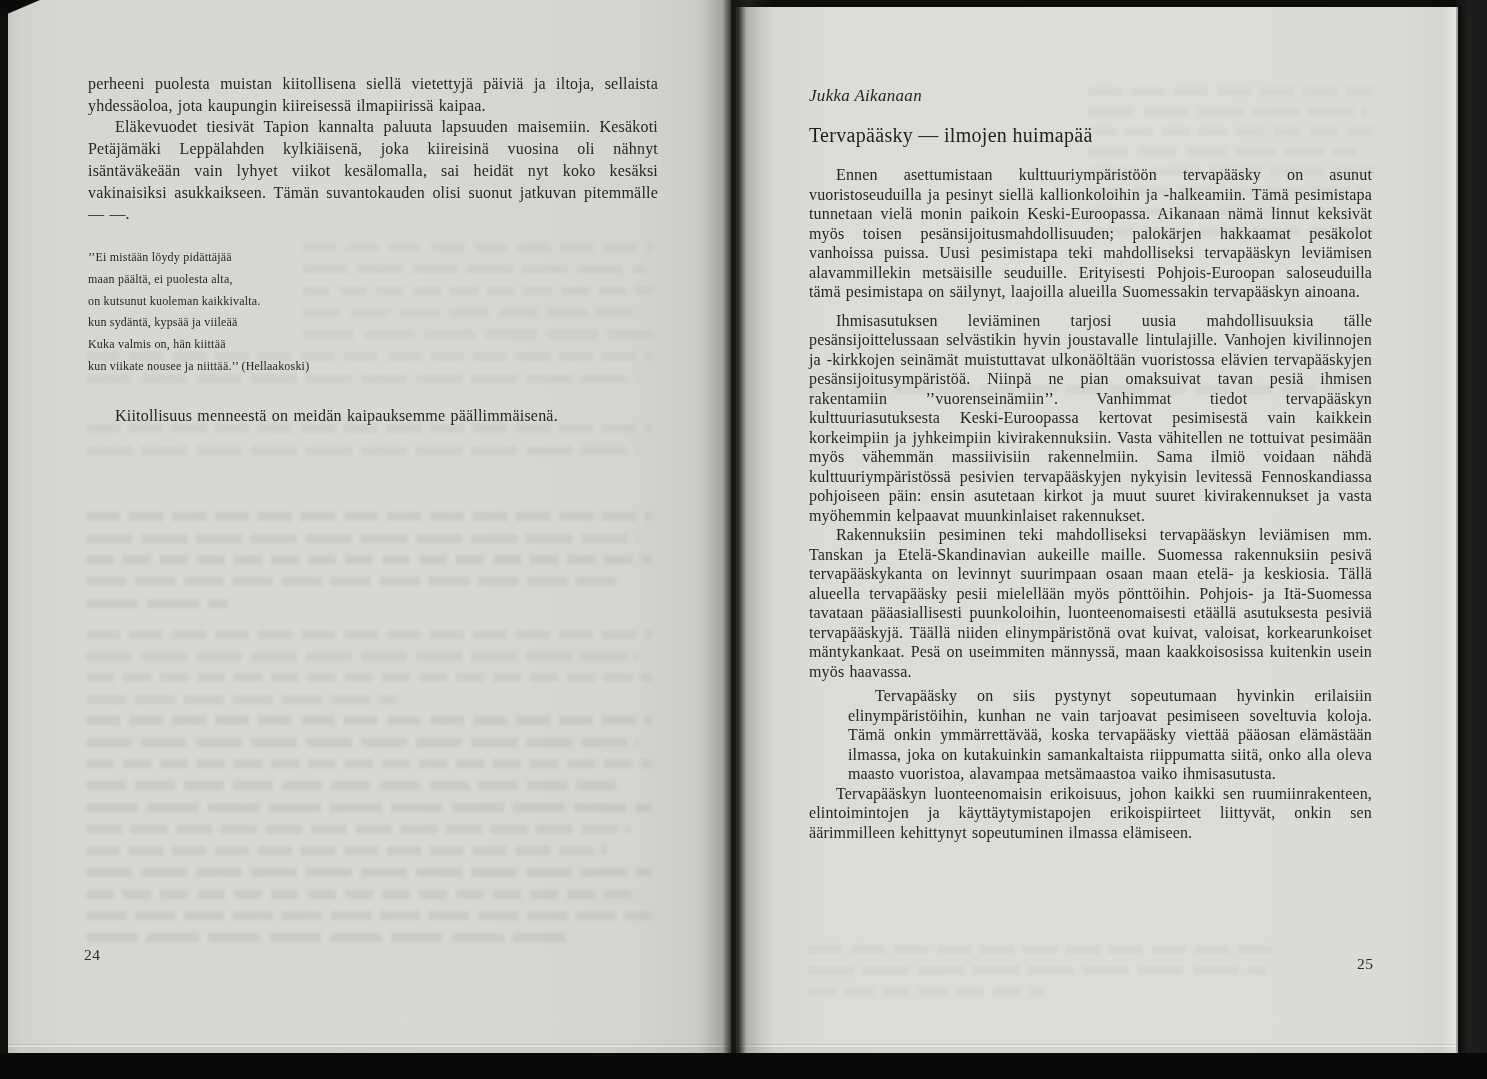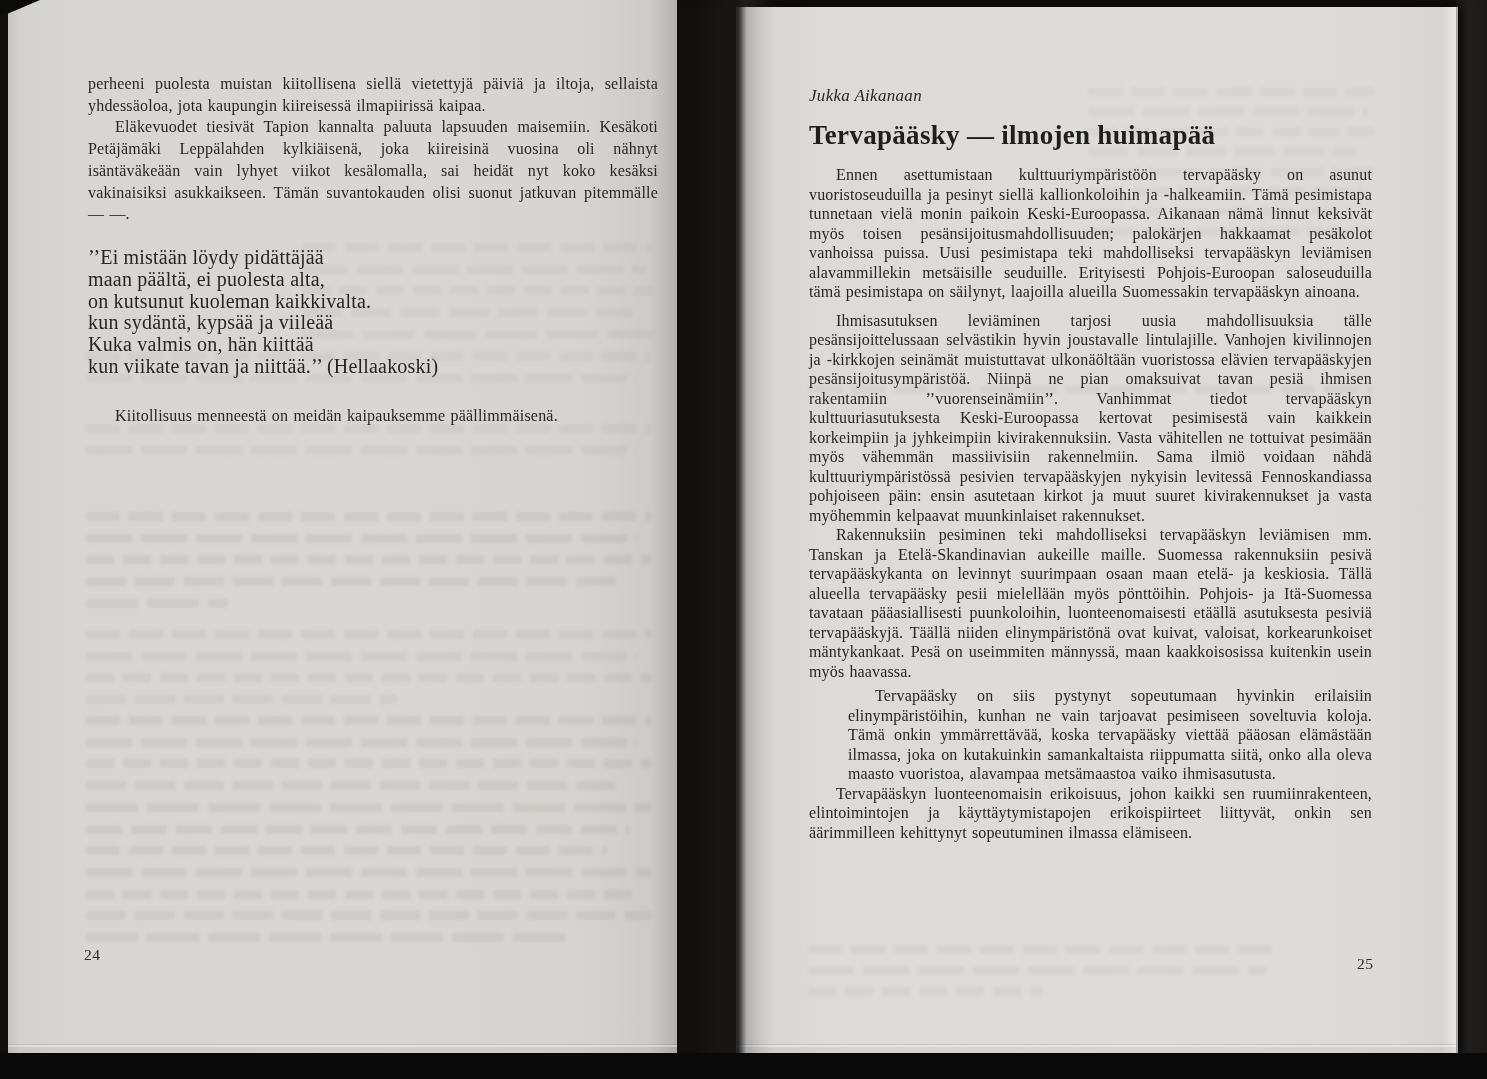--- a/index.html
+++ b/index.html
@@ -15,21 +15,21 @@
   .bg-top    { position:absolute; left:0; top:0; width:1487px; height:8px; background:#0e0e0d; z-index:0; }
   .bg-bottom { position:absolute; left:0; top:1053px; width:1487px; height:26px; background:#090909; z-index:6; }
   .bg-right  { position:absolute; left:1456px; top:0; width:31px; height:1053px;
                background:linear-gradient(90deg,#161514 0,#201f1d 40%,#1b1a19 100%); z-index:0; }
   .corner-wedge { position:absolute; left:0; top:0; width:0; height:0;
                border-top:17px solid #0b0b0a; border-right:40px solid transparent; z-index:6; }
 
   
   .page { position:absolute; z-index:1; }
   .page-left {
-    left:8px; top:0; width:669px; height:1053px;
+    left:8px; top:0; width:723px; height:1053px;
     background:linear-gradient(90deg,#c6c5c2 0,#d3d2ce 12px,#d7d6d2 60px,#d8d7d3 55%,#d5d4d0 86%,#cccbc8 96%,#b3b2af 100%);
   }
   .page-right {
     left:736px; top:7px; width:720px; height:1046px;
     background:linear-gradient(90deg,#a5a4a1 0,#c6c5c1 7px,#d7d6d2 24px,#dcdbd7 12%,#dedcd8 58%,#dbdad6 92%,#d6d5d1 98%,#e9e8e4 100%);
     box-shadow:2px 0 0 rgba(205,204,200,.8), 6px 0 8px rgba(0,0,0,.55);
   }
   .page::after { 
     content:''; position:absolute; left:0; right:0; bottom:0; height:9px;
     background:linear-gradient(180deg, rgba(0,0,0,.10) 0 1px, rgba(255,255,255,.28) 1px 3px, rgba(0,0,0,.04) 3px 100%);
@@ -45,31 +45,31 @@
   .rp-content { position:absolute; left:73px; top:78px; width:563px; z-index:3; }
 
   p { margin:0; }
   .body-par {
     font-size:16px; line-height:21.7px; text-align:justify;
     letter-spacing:.2px; word-spacing:1px; hyphens:auto; -webkit-hyphens:auto;
   }
   .indent { text-indent:27px; }
 
   .poem { margin-top:22px; }
-  .poem-line { font-size:20px; line-height:21.8px; letter-spacing:.2px; }
+  .poem-line { font-size:12px; line-height:21.8px; letter-spacing:.2px; }
 
   .closing { margin-top:27px; }
   .attribution {
     margin-top:11px; text-align:right; padding-right:84px;
     font-style:italic; font-size:16.5px; line-height:22px; letter-spacing:.3px;
   }
 
   .author-byline { font-style:italic; font-size:17px; line-height:22px; letter-spacing:.3px; }
   .article-title {
-    margin-top:13px; font-size:27px; font-weight:bold; line-height:30px; letter-spacing:.3px;
+    margin-top:13px; font-size:20px; font-weight:normal; line-height:30px; letter-spacing:.3px;
     color:#1f1f1d;
   }
   .rp-body { margin-top:15px; }
   .rp-body p {
     font-size:16px; line-height:19.5px; text-align:justify; text-indent:27px;
     letter-spacing:.15px; word-spacing:1px; hyphens:auto; -webkit-hyphens:auto;
   }
   .gap-lg { margin-top:9px !important; }
   .gap-sm { margin-top:5px !important;margin-left:39px; }
 
@@ -93,21 +93,21 @@
   <div class="lp-content">
     <p class="body-par">perheeni puolesta muistan kiitollisena siellä vietettyjä päiviä ja iltoja, sellaista yhdessäoloa, jota kaupungin kiireisessä ilmapiirissä kaipaa.</p>
     <p class="body-par indent">Eläkevuodet tiesivät Tapion kannalta paluuta lapsuuden maisemiin. Kesäkoti Petäjämäki Leppälahden kylkiäisenä, joka kiireisinä vuosina oli nähnyt isäntäväkeään vain lyhyet viikot kesälomalla, sai heidät nyt koko kesäksi vakinaisiksi asukkaikseen. Tämän suvantokauden olisi suonut jatkuvan pitemmälle — —.</p>
 
     <div class="poem">
       <div class="poem-line">’’Ei mistään löydy pidättäjää</div>
       <div class="poem-line">maan päältä, ei puolesta alta,</div>
       <div class="poem-line">on kutsunut kuoleman kaikkivalta.</div>
       <div class="poem-line">kun sydäntä, kypsää ja viileää</div>
       <div class="poem-line">Kuka valmis on, hän kiittää</div>
-      <div class="poem-line">kun viikate tavan ja niittää.’’ (Hellaakoski)</div>
+      <div class="poem-line">kun viikate nousee ja niittää.’’ (Hellaakoski)</div>
     </div>
 
     <p class="body-par indent closing">Kiitollisuus menneestä on meidän kaipauksemme päällimmäisenä.</p>
   </div>
   <div class="pagenum pagenum-left">24</div>
 <div class="bleed-line" style="left: 294px; top: 243px; width: 352px; opacity: 0.09; background: repeating-linear-gradient(90deg, rgb(143, 142, 136) 0px, rgb(143, 142, 136) 34px, rgba(143, 142, 136, 0) 34px, rgba(143, 142, 136, 0) 43px);"></div>
     <div class="bleed-line" style="left: 294px; top: 264.7px; width: 343px; opacity: 0.09; background: repeating-linear-gradient(90deg, rgb(143, 142, 136) 0px, rgb(143, 142, 136) 46px, rgba(143, 142, 136, 0) 46px, rgba(143, 142, 136, 0) 55px);"></div>
     <div class="bleed-line" style="left: 294px; top: 286.4px; width: 352px; opacity: 0.09; background: repeating-linear-gradient(90deg, rgb(143, 142, 136) 0px, rgb(143, 142, 136) 28px, rgba(143, 142, 136, 0) 28px, rgba(143, 142, 136, 0) 37px);"></div>
     <div class="bleed-line" style="left: 294px; top: 308.1px; width: 331px; opacity: 0.09; background: repeating-linear-gradient(90deg, rgb(143, 142, 136) 0px, rgb(143, 142, 136) 40px, rgba(143, 142, 136, 0) 40px, rgba(143, 142, 136, 0) 49px);"></div>
     <div class="bleed-line" style="left: 294px; top: 329.8px; width: 352px; opacity: 0.09; background: repeating-linear-gradient(90deg, rgb(143, 142, 136) 0px, rgb(143, 142, 136) 52px, rgba(143, 142, 136, 0) 52px, rgba(143, 142, 136, 0) 61px);"></div>

